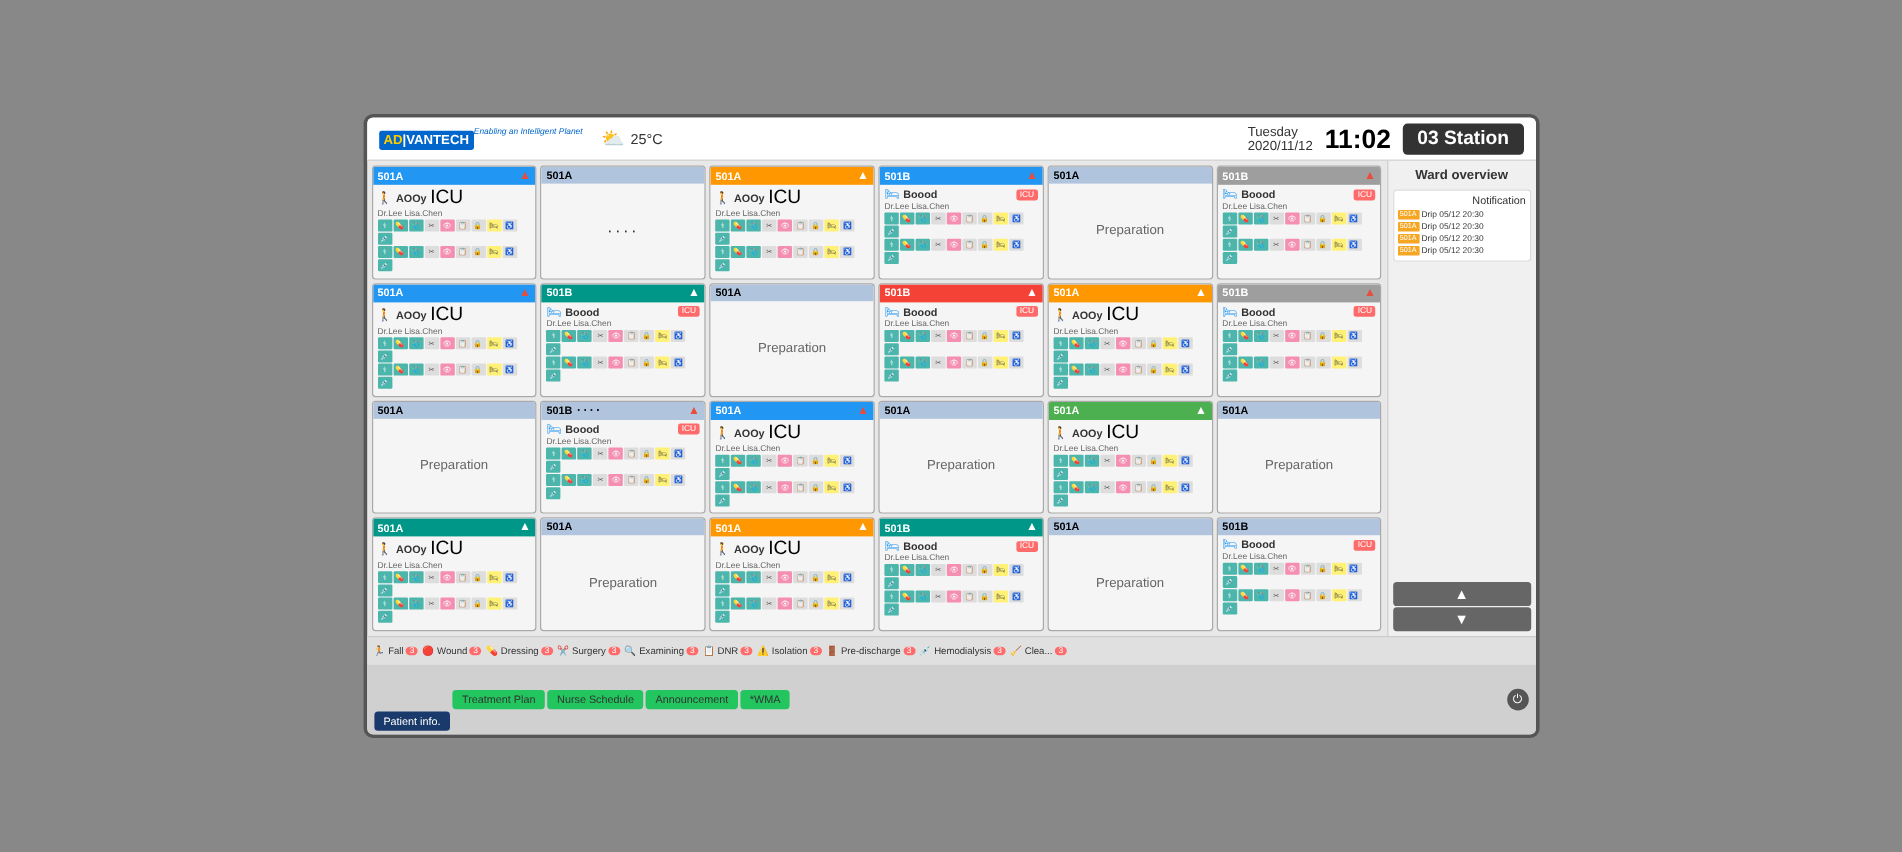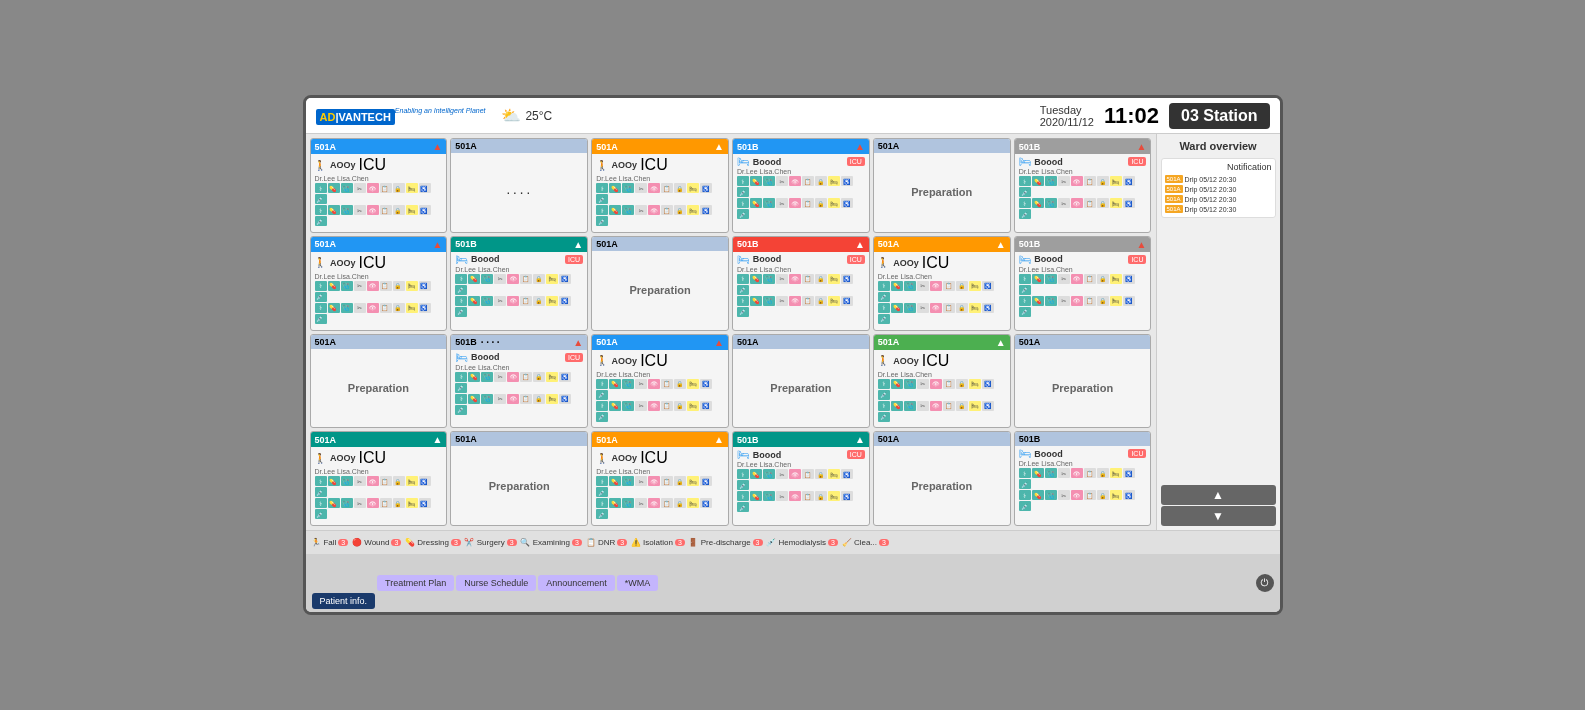--- a/index.html
+++ b/index.html
@@ -141,21 +141,20 @@
       gap: 1px;
     }
     .preparation-card .card-body {
       align-items: center;
       justify-content: center;
     }
     .prep-text {
       font-size: 11px;
       color: #666;
       text-align: right;
-      font-weight: bold;
     }
     .prep-dots {
       font-size: 14px;
       color: #333;
       letter-spacing: 2px;
     }
     .patient-name-row {
       display: flex;
       align-items: center;
       gap: 3px;
@@ -289,21 +288,21 @@
       padding: 3px 6px;
       align-items: center;
       flex-shrink: 0;
     }
     .tab-btn {
       font-size: 9px;
       padding: 3px 8px;
       border: none;
       border-radius: 3px;
       cursor: pointer;
-      background: #c4b5fd;
+      background: #22c55e;
       color: #333;
     }
     .tab-btn.active {
       background: #1a3a6b;
       color: white;
       margin-top: 36px;
     }
     .power-btn {
       margin-left: auto;
       background: #555;

